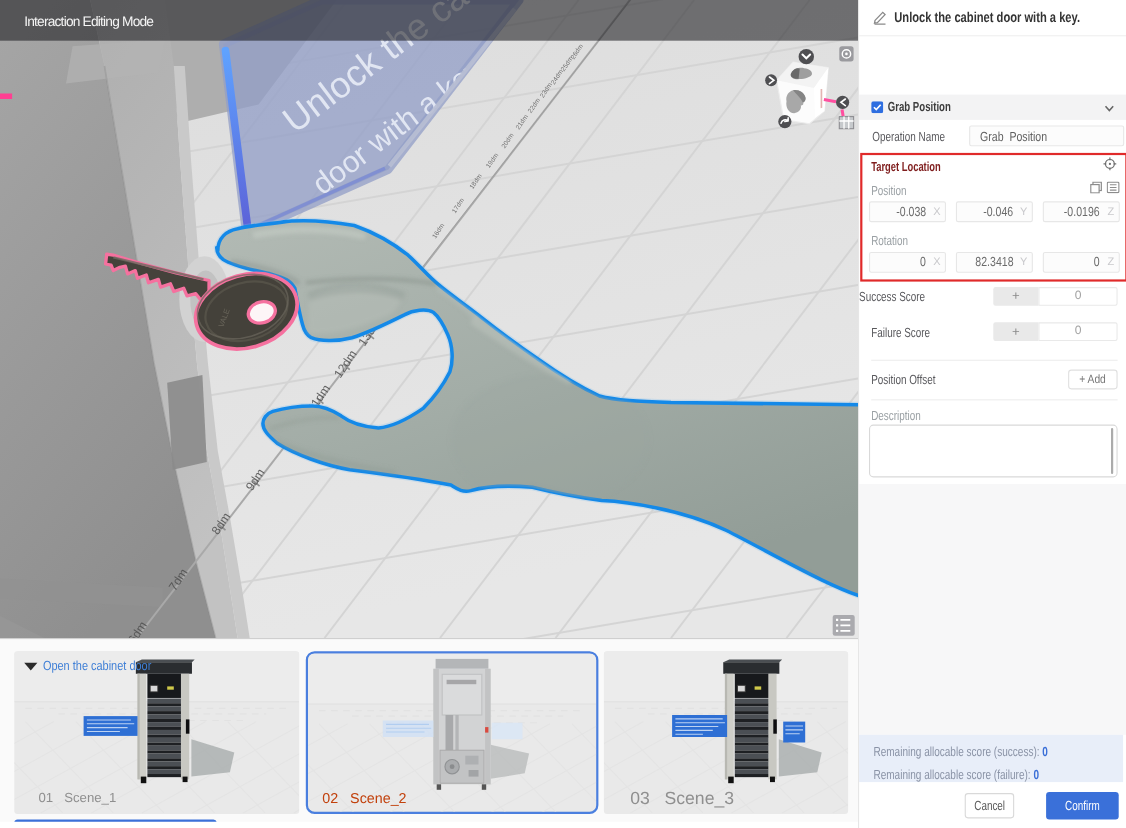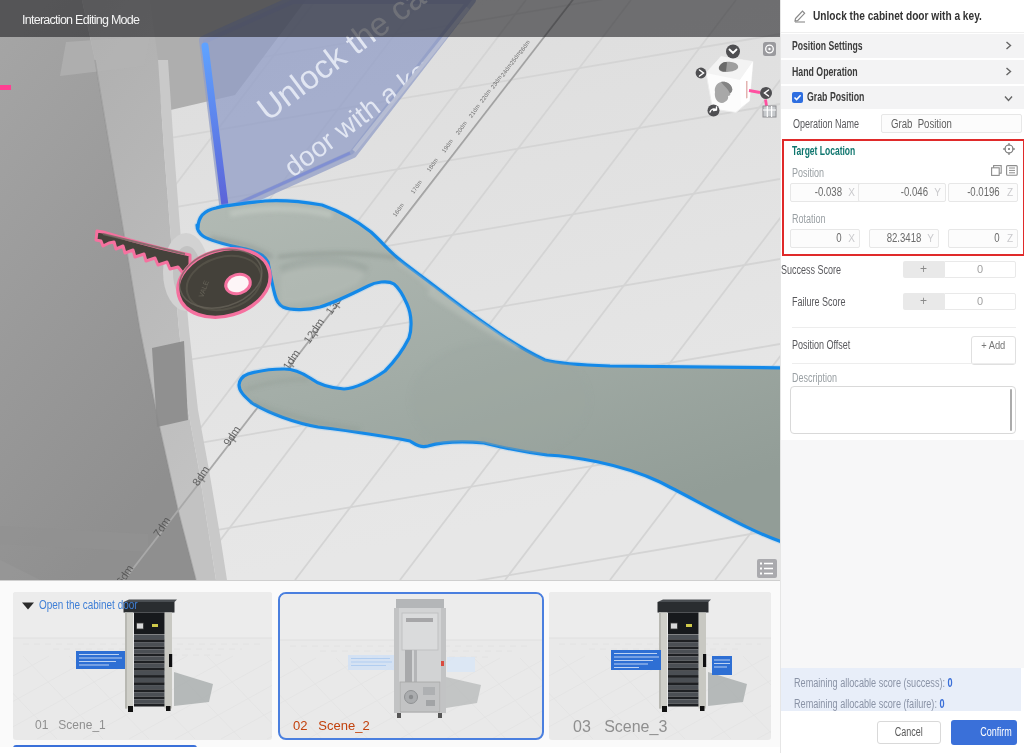--- a/index.html
+++ b/index.html
@@ -395,45 +395,37 @@
 
 <div id="sb">
 
   <svg class="abs" style="left:12px;top:9px" width="14" height="14" viewBox="0 0 14 14">
     <path d="M2.5 9.5 L9.5 2.2 L11.6 4.3 L4.6 11.6 L2 12.1 Z" fill="none" stroke="#8a8a8a" stroke-width="1.2"></path>
     <line x1="2" y1="13" x2="12" y2="13" stroke="#8a8a8a" stroke-width="1.1"></line>
   </svg>
   <div class="abs" style="left:32px;top:8px;font-weight:bold;color:#333;font-size:13px"><span class="cx" style="transform:scaleX(.78)">Unlock the cabinet door with a key.</span></div>
   <div class="abs" style="left:0;top:32px;width:244px;border-top:1px solid #efefef"></div>
 
-  <div class="row" style="top:34px"><b><span class="cx" style="transform:scaleX(.72)">Position Settings</span></b>
-    <svg class="chev" viewBox="0 0 9 9">
-        <path d="M2.5 1 L6.5 4.5 L2.5 8" fill="none" stroke="#666" stroke-width="1.4"></path>
-      </svg></div>
-  <div class="row" style="top:60px"><b><span class="cx" style="transform:scaleX(.73)">Hand Operation</span></b>
-    <svg class="chev" viewBox="0 0 9 9">
-        <path d="M2.5 1 L6.5 4.5 L2.5 8" fill="none" stroke="#666" stroke-width="1.4"></path>
-      </svg></div>
   <div class="row" style="top:86px;height:23px;line-height:23px">
     <svg class="abs" style="left:11px;top:6px" width="11" height="11" viewBox="0 0 11 11">
         <rect x="0" y="0" width="11" height="11" rx="2" fill="#2e6ee0"></rect>
         <path d="M2.5 5.5 L4.6 7.6 L8.6 3.2" fill="none" stroke="#fff" stroke-width="1.5"></path>
       </svg>
     <b style="margin-left:26px"><span class="cx" style="transform:scaleX(.73)">Grab Position</span></b>
     <svg class="chev" style="top:8px" viewBox="0 0 9 9">
         <path d="M1 2.5 L4.5 6.5 L8 2.5" fill="none" stroke="#666" stroke-width="1.4"></path>
       </svg></div>
 
   <div class="abs lab" style="left:12px;top:117px"><span class="cx">Operation Name</span></div>
   <div class="ibox" style="left:100px;top:114px;width:141px">
       <span class="abs" style="left:9px;top:1px;line-height:17px;color:#5f5f5f;transform:scaleX(.8);transform-origin:0 50%;white-space:nowrap">Grab&nbsp; Position</span>
     </div>
 
   <div class="abs" style="left:1px;top:139px;width:239px;height:113px;border:2px solid #e02a2a"></div>
-  <div class="abs" style="left:11px;top:144px;font-weight:bold;color:#0f766e"><span class="cx" style="transform:scaleX(.71)">Target Location</span></div>
+  <div class="abs" style="left:11px;top:144px;font-weight:bold;color:#7f1d1d"><span class="cx" style="transform:scaleX(.71)">Target Location</span></div>
   <svg class="abs" style="left:222px;top:143px" width="12" height="12" viewBox="0 0 12 12">
       <circle cx="6" cy="6" r="4" fill="none" stroke="#6e6e6e" stroke-width="1.1"></circle>
       <circle cx="6" cy="6" r="1" fill="#6e6e6e"></circle>
       <line x1="6" y1="0" x2="6" y2="2.6" stroke="#6e6e6e" stroke-width="1.1"></line>
       <line x1="6" y1="9.4" x2="6" y2="12" stroke="#6e6e6e" stroke-width="1.1"></line>
       <line x1="0" y1="6" x2="2.6" y2="6" stroke="#6e6e6e" stroke-width="1.1"></line>
       <line x1="9.4" y1="6" x2="12" y2="6" stroke="#6e6e6e" stroke-width="1.1"></line>
     </svg>
   <div class="abs glab" style="left:11px;top:166px"><span class="cx">Position</span></div>
   <svg class="abs" style="left:210px;top:165px" width="11" height="11" viewBox="0 0 11 11">
@@ -443,21 +435,21 @@
   <svg class="abs" style="left:225px;top:165px" width="12" height="11" viewBox="0 0 12 11">
       <rect x="0.6" y="0.6" width="10.6" height="9.6" rx="1" fill="none" stroke="#8c8c8c" stroke-width="1.1"></rect>
       <line x1="3" y1="3" x2="9" y2="3" stroke="#8c8c8c"></line>
       <line x1="3" y1="5.4" x2="9" y2="5.4" stroke="#8c8c8c"></line>
       <line x1="3" y1="7.8" x2="9" y2="7.8" stroke="#8c8c8c"></line>
     </svg>
   <div class="ibox" style="left:9px;top:183px;width:70px">
       <span class="v">-0.038</span>
       <span class="ax">X</span>
     </div>
-  <div class="ibox" style="left:77px;top:183px;width:88px">
+  <div class="ibox" style="left:88px;top:183px;width:70px">
       <span class="v">-0.046</span>
       <span class="ax">Y</span>
     </div>
   <div class="ibox" style="left:167px;top:183px;width:70px">
       <span class="v">-0.0196</span>
       <span class="ax">Z</span>
     </div>
   <div class="abs glab" style="left:11px;top:212px"><span class="cx">Rotation</span></div>
   <div class="ibox" style="left:9px;top:229px;width:70px">
       <span class="v">0</span>
@@ -474,26 +466,26 @@
 
   <div class="abs lab" style="left:0;top:263px"><span class="cx">Success Score</span></div>
   <div class="abs" style="left:122px;top:261px;width:41px;height:17px;background:#e9e9e9;border-radius:2px 0 0 2px;text-align:center;line-height:16px;color:#8a8a8a">+</div>
   <div class="abs" style="left:163px;top:261px;width:72px;height:17px;border:1px solid #e9e9e9;box-sizing:border-box;background:#fff;border-radius:0 2px 2px 0;text-align:center;line-height:15px;color:#a2a2a2;font-size:11px">0</div>
   <div class="abs lab" style="left:11px;top:295px"><span class="cx">Failure Score</span></div>
   <div class="abs" style="left:122px;top:293px;width:41px;height:17px;background:#e9e9e9;border-radius:2px 0 0 2px;text-align:center;line-height:16px;color:#8a8a8a">+</div>
   <div class="abs" style="left:163px;top:293px;width:72px;height:17px;border:1px solid #e9e9e9;box-sizing:border-box;background:#fff;border-radius:0 2px 2px 0;text-align:center;line-height:15px;color:#a2a2a2;font-size:11px">0</div>
 
   <div class="abs" style="left:11px;top:327px;width:224px;border-top:1px solid #ededed"></div>
   <div class="abs lab" style="left:11px;top:338px"><span class="cx">Position Offset</span></div>
-  <div class="abs" style="left:190px;top:336px;width:45px;height:29px;border:1px solid #e0e0e0;box-sizing:border-box;border-radius:3px;color:#777;font-size:11px;text-align:center;line-height:16px"><span class="cx" style="transform:scaleX(.85);transform-origin:50% 50%">+ Add</span></div>
+  <div class="abs" style="left:190px;top:336px;width:45px;height:18px;border:1px solid #e0e0e0;box-sizing:border-box;border-radius:3px;color:#777;font-size:11px;text-align:center;line-height:16px"><span class="cx" style="transform:scaleX(.85);transform-origin:50% 50%">+ Add</span></div>
   <div class="abs" style="left:11px;top:363px;width:224px;border-top:1px solid #ededed"></div>
   <div class="abs glab" style="left:11px;top:371px"><span class="cx">Description</span></div>
   <div class="abs" style="left:9px;top:386px;width:226px;height:48px;border:1px solid #d9d9d9;border-radius:4px;box-sizing:border-box;background:#fff">
     <div class="abs" style="right:3px;top:2px;width:2px;height:42px;background:#ababab;border-radius:2px"></div>
   </div>
   <div class="abs" style="left:0;top:440px;width:243px;height:228px;background:#f7f7f8"></div>
   <div class="abs" style="left:0;top:668px;width:240px;height:43px;background:#e8eef9;font-size:12px;color:#8a93a6">
     <div class="abs" style="left:13px;top:8px"><span class="cx" style="transform:scaleX(.76)">Remaining allocable score (success):&nbsp;<b style="color:#3a6fd8">0</b></span></div>
     <div class="abs" style="left:13px;top:29px"><span class="cx" style="transform:scaleX(.76)">Remaining allocable score (failure):&nbsp;<b style="color:#3a6fd8">0</b></span></div>
   </div>
-  <div class="abs" style="left:96px;top:721px;width:64px;height:23px;border:1px solid #d9d9d9;border-radius:3px;box-sizing:border-box;text-align:center;line-height:21px;color:#595959;font-size:12px"><span class="cx" style="transform:scaleX(.75);transform-origin:50% 50%">Cancel</span></div>
-  <div class="abs" style="left:170px;top:720px;width:66px;height:25px;background:#3a70d9;border-radius:3px;text-align:right;line-height:25px;color:#fff;font-size:12px"><span class="cx" style="transform:scaleX(.75);transform-origin:50% 50%">Confirm</span></div>
+  <div class="abs" style="left:96px;top:721px;width:45px;height:23px;border:1px solid #d9d9d9;border-radius:3px;box-sizing:border-box;text-align:center;line-height:21px;color:#595959;font-size:12px"><span class="cx" style="transform:scaleX(.75);transform-origin:50% 50%">Cancel</span></div>
+  <div class="abs" style="left:170px;top:720px;width:66px;height:25px;background:#3a70d9;border-radius:3px;text-align:center;line-height:25px;color:#fff;font-size:12px"><span class="cx" style="transform:scaleX(.75);transform-origin:50% 50%">Confirm</span></div>
 </div>
 
 </body></html>

